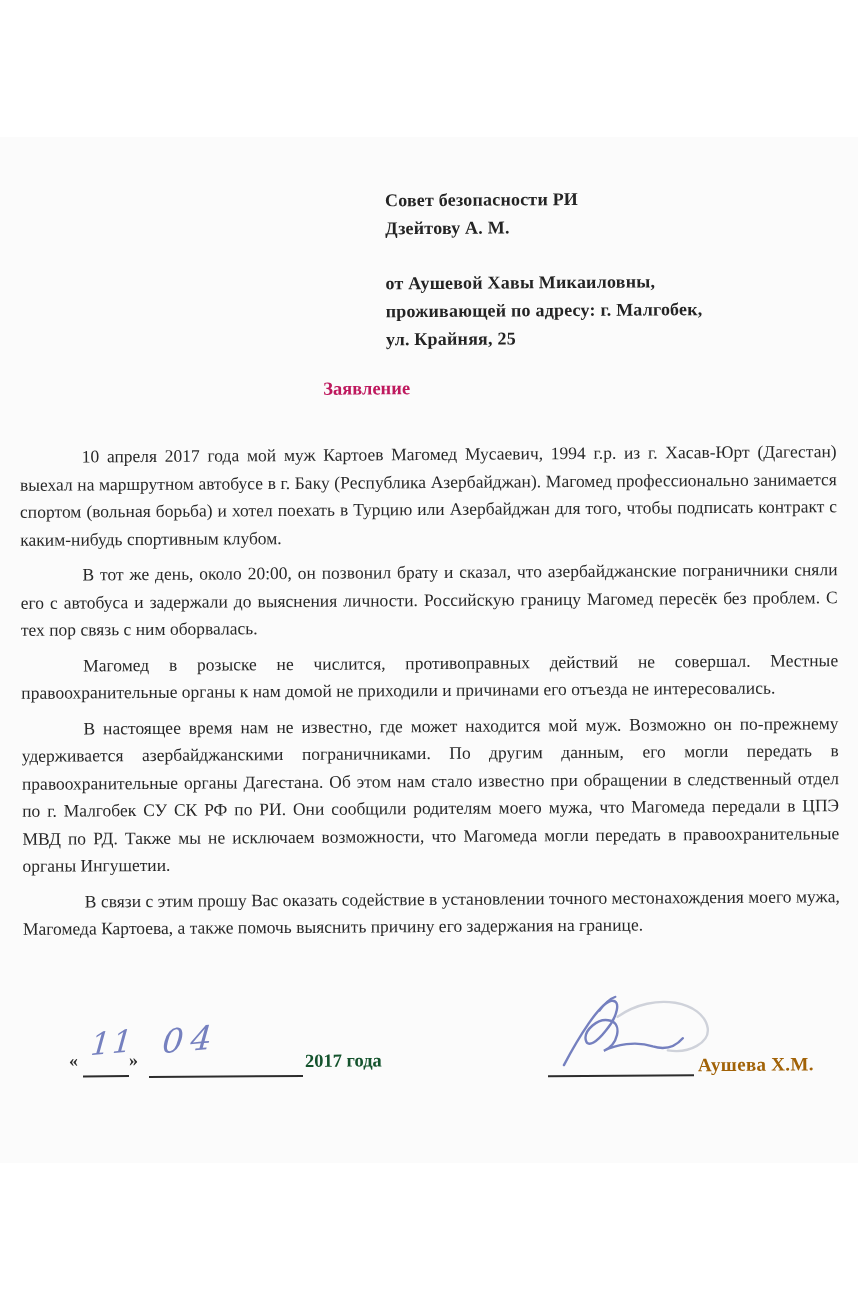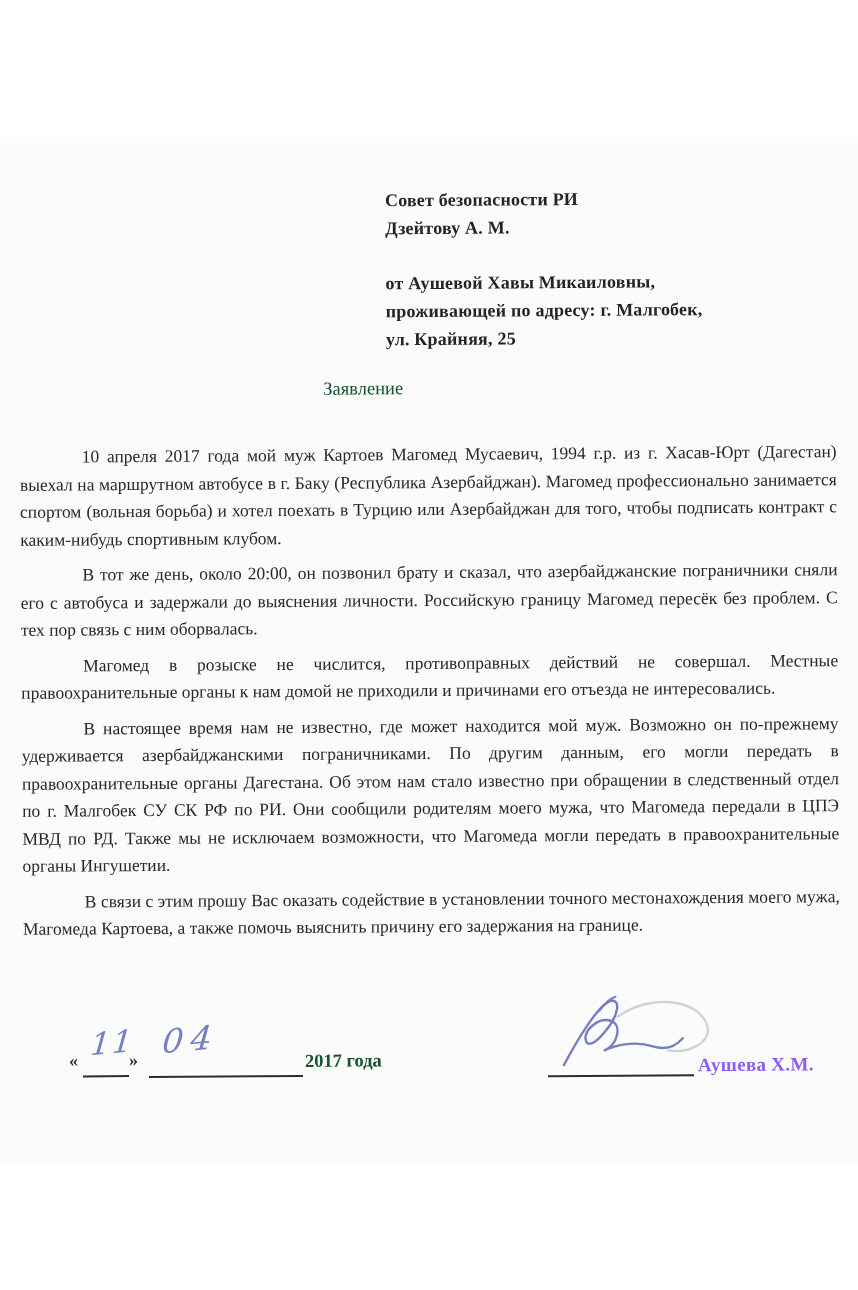--- a/index.html
+++ b/index.html
@@ -39,23 +39,23 @@
     line-height: 28px;
     letter-spacing: 0.2px;
     color: #242424;
   }
   .recipient { top: 186px; }
   .sender    { top: 269px; }
   .doc-title {
     position: absolute;
     left: 325px;
     top: 378px;
-    font-weight: normal;
+    font-weight: bold;
     font-size: 18.5px;
-    color: #14532d;
+    color: #be185d;
   }
   .body-text {
     position: absolute;
     left: 21px;
     top: 441px;
     width: 817px;
     font-size: 17.5px;
     line-height: 27.5px;
     text-align: justify;
     color: #282828;
@@ -116,21 +116,21 @@
     left: 8px;
     top: 0px;
   }
   .sig-name {
     position: absolute;
     left: 150px;
     top: 60px;
     font-weight: bold;
     font-size: 19px;
     letter-spacing: 0.3px;
-    color: #8b5cf6;
+    color: #a16207;
     white-space: nowrap;
   }
 </style>
 </head>
 <body>
 
 <div class="canvas">
 
   <div class="paper"></div>
 

